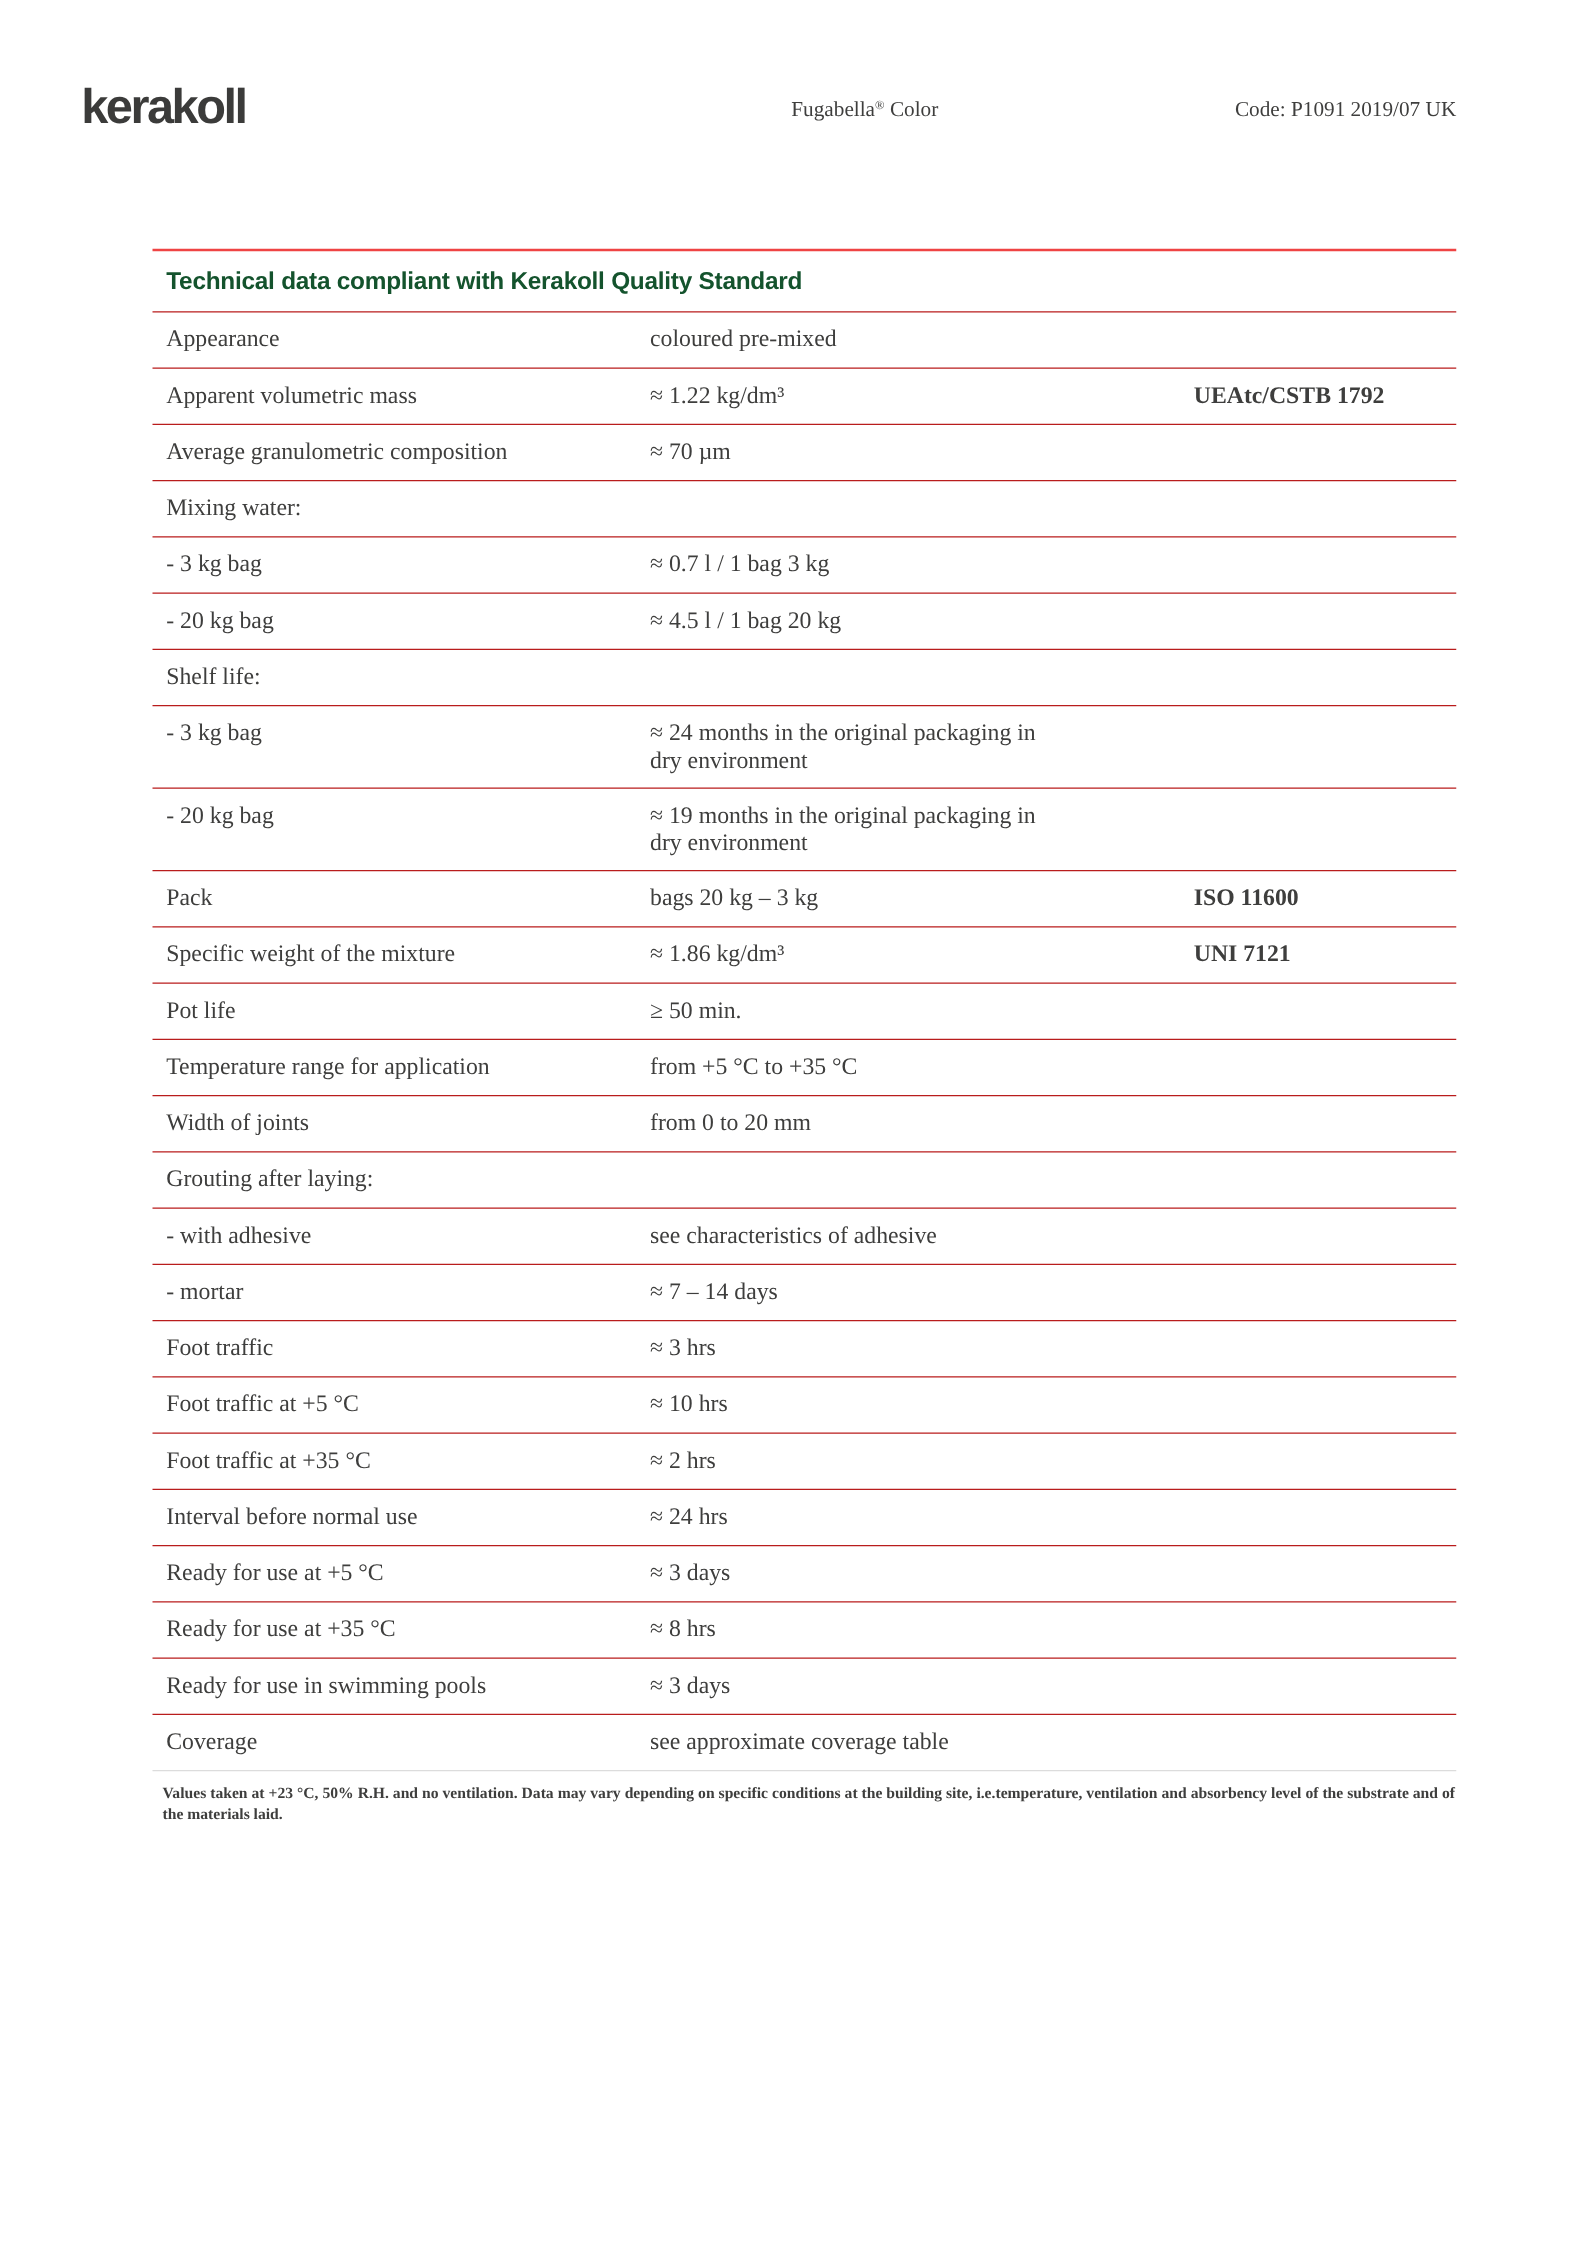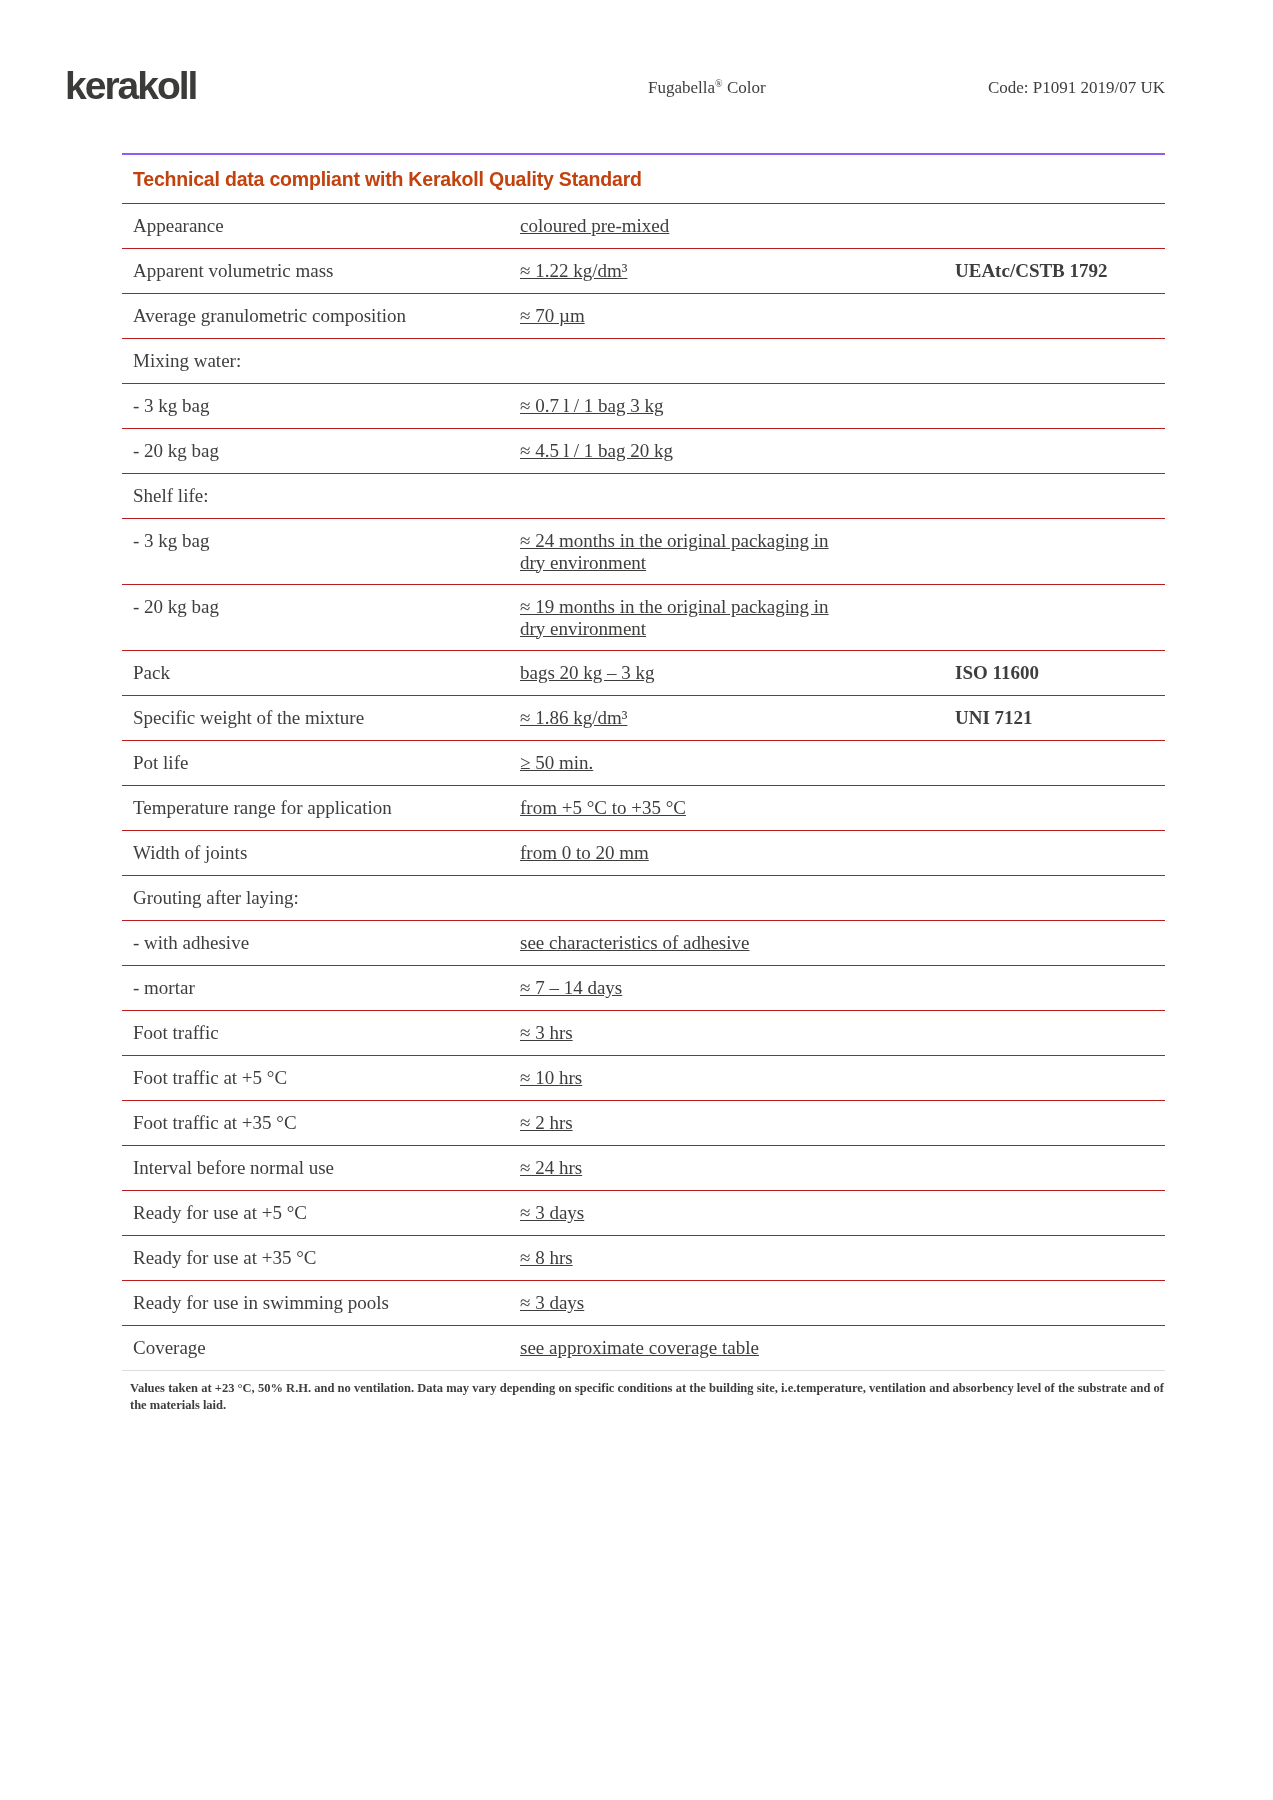--- a/index.html
+++ b/index.html
@@ -16,57 +16,58 @@
 
   
   .hdr { position: relative; height: 153px; }
   .logo {
     position: absolute; left: 65px; top: 64px;
     font-family: "Liberation Sans", sans-serif;
     font-weight: 700; font-size: 39px; letter-spacing: -2px;
     color: #3b3b3a;
   }
   .product {
-    position: absolute; left: 648px; top: 78px;
+    position: absolute; left: 633px; top: 78px;
     font-size: 17px; color: #3e3e3d;
   }
   .product sup { font-size: 10px; vertical-align: 6px; }
   .code {
     position: absolute; right: 108px; top: 78px;
     font-size: 17px; color: #3e3e3d;
   }
 
   
   .ttable {
     margin-left: 122px;
     width: 1043px;
   }
   .t-title {
-    border-top: 2px solid #8b5cf6;
+    border-top: 2px solid #ef4444;
     padding: 13px 0 12px 11px;
     font-family: "Liberation Sans", sans-serif;
     font-weight: 700;
     font-size: 19.5px;
     letter-spacing: -0.2px;
-    color: #c2410c;
+    color: #14532d;
+    margin-top: 46px;
   }
   .t-rows { border-bottom: 1px solid #dcdcdc; }
   .t-row {
     display: grid;
     grid-template-columns: 387px 435px auto;
     border-top: 1px solid #b91c1c;
     padding: 11px 0 11px 11px;
     box-sizing: border-box;
     min-height: 45px;
     font-size: 19px;
     line-height: 21.5px;
     color: #3e3e3d;
   }
   .t-row .cell { display: block; }
-  .t-row .value { white-space: pre-line; padding-right: 10px; text-decoration: underline; }
+  .t-row .value { white-space: pre-line; padding-right: 10px; }
   .t-row .standard { font-weight: 700; padding-right: 6px; }
 
   
   .footnote {
     margin: 9px 0 0 122px;
     width: 1042px;
     box-sizing: border-box;
     padding-left: 8px;
     font-size: 12.5px;
     line-height: 17px;

